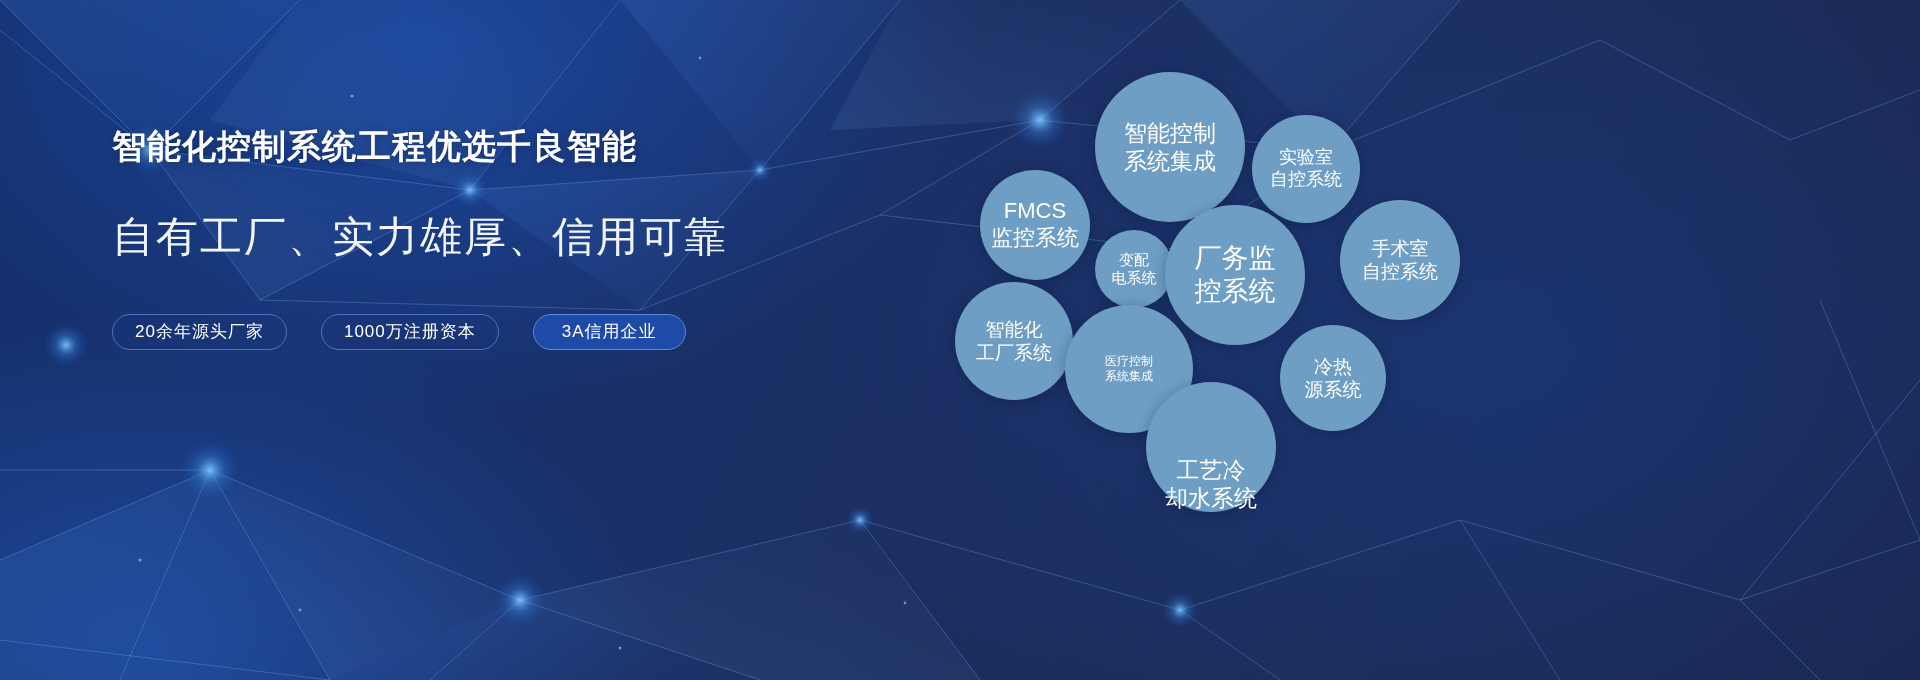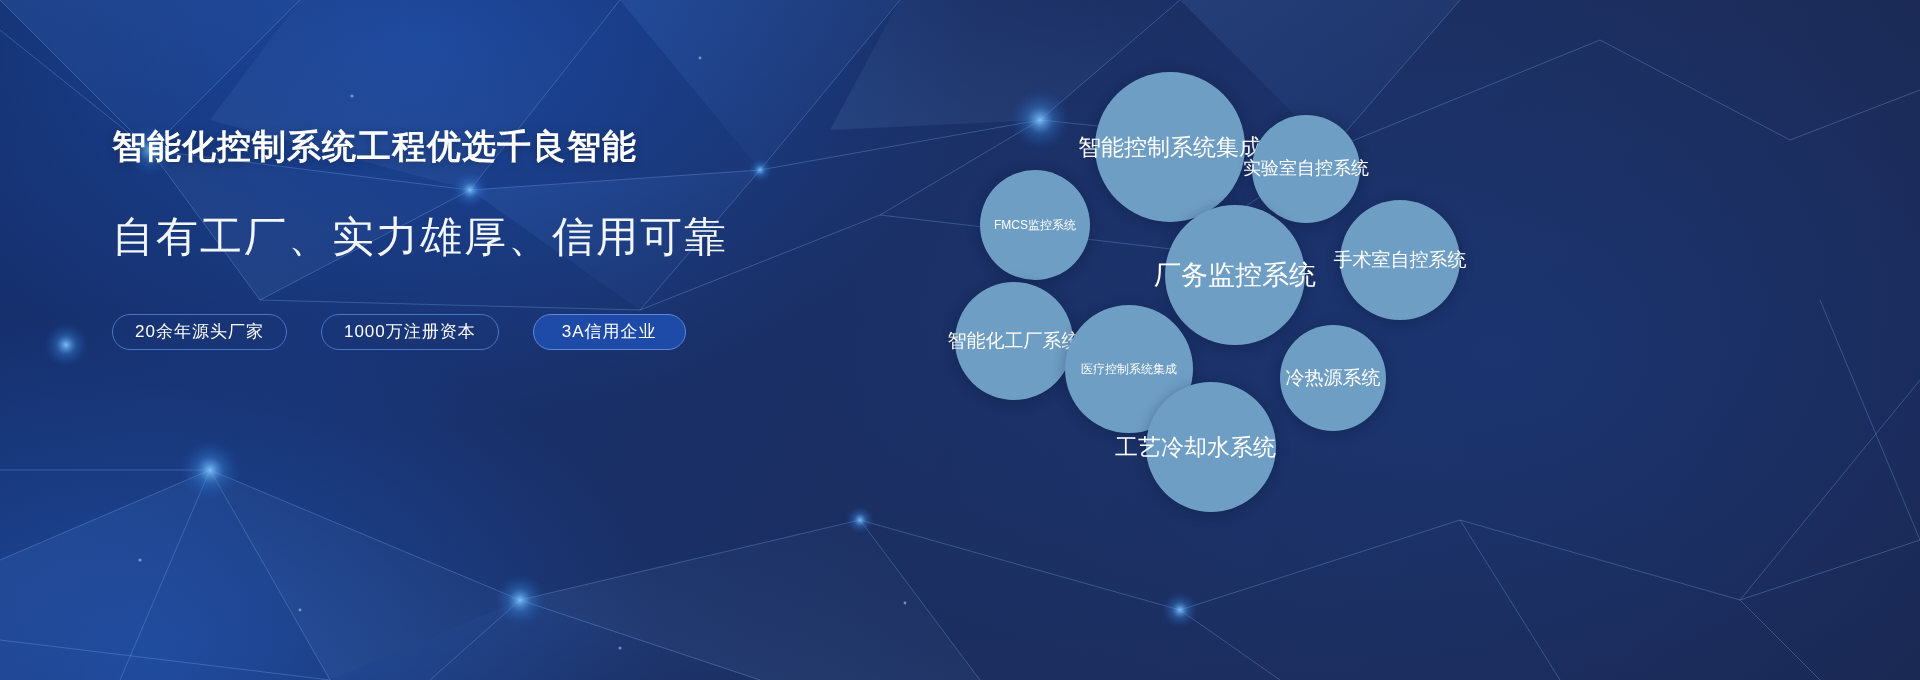--- a/index.html
+++ b/index.html
@@ -77,20 +77,21 @@
   #bubbles {
     position:absolute;
     left:940px; top:50px;
     width:900px; height:600px;
   }
   .bubble {
     position:absolute;
     border-radius:50%;
     background:#6f9ec4;
     display:flex;
+    flex-direction:column;
     align-items:center;
     justify-content:center;
     color:#ffffff;
     text-align:center;
     line-height:1.22;
     box-shadow:0 2px 14px rgba(6,18,48,0.30);
   }
   .bubble .l { display:block; white-space:nowrap; }
 </style>
 </head>
@@ -204,23 +205,27 @@
         <span class="l">系统集成</span>
       </div>
       <div class="bubble" style="left: 312px; top: 65px; width: 108px; height: 108px; font-size: 18px; text-align: center;">
         <span class="l">实验室</span>
         <span class="l">自控系统</span>
       </div>
       <div class="bubble" style="left: 400px; top: 150px; width: 120px; height: 120px; font-size: 19px;">
         <span class="l">手术室</span>
         <span class="l">自控系统</span>
       </div>
-      <div class="bubble" style="left: 40px; top: 120px; width: 110px; height: 110px; font-size: 12px;">
+      <div class="bubble" style="left: 40px; top: 120px; width: 110px; height: 110px; font-size: 22px;">
         <span class="l">FMCS</span>
         <span class="l">监控系统</span>
+      </div>
+      <div class="bubble" style="left: 155px; top: 180px; width: 78px; height: 78px; font-size: 15px;">
+        <span class="l">变配</span>
+        <span class="l">电系统</span>
       </div>
       <div class="bubble" style="left: 225px; top: 155px; width: 140px; height: 140px; font-size: 27px;">
         <span class="l">厂务监</span>
         <span class="l">控系统</span>
       </div>
       <div class="bubble" style="left: 15px; top: 232px; width: 118px; height: 118px; font-size: 19px;">
         <span class="l">智能化</span>
         <span class="l">工厂系统</span>
       </div>
       <div class="bubble" style="left: 125px; top: 255px; width: 128px; height: 128px; font-size: 12px;">

